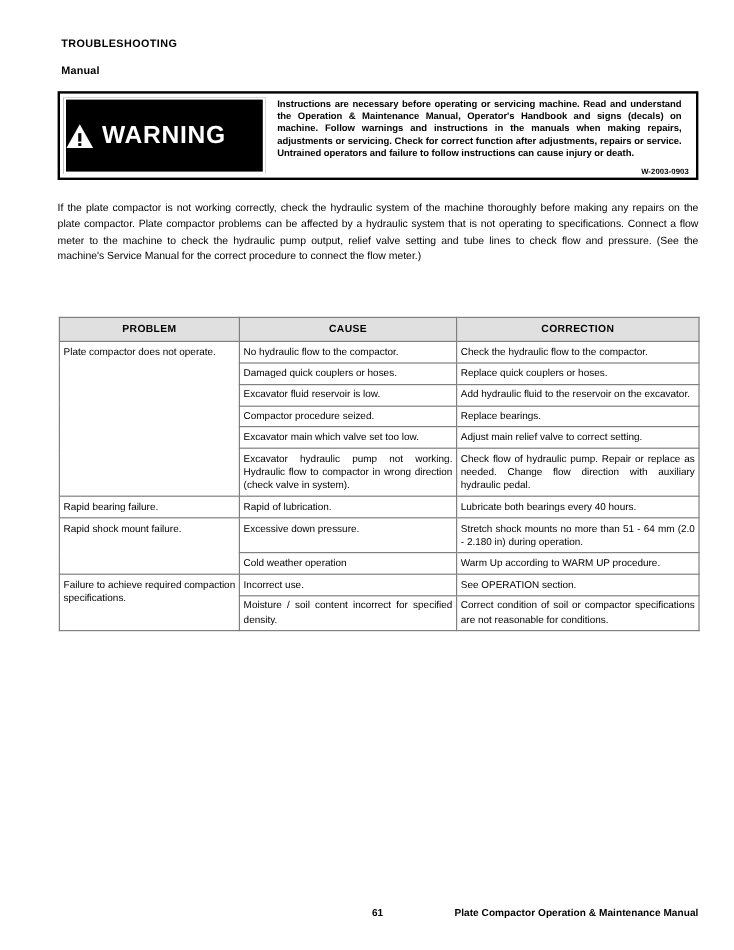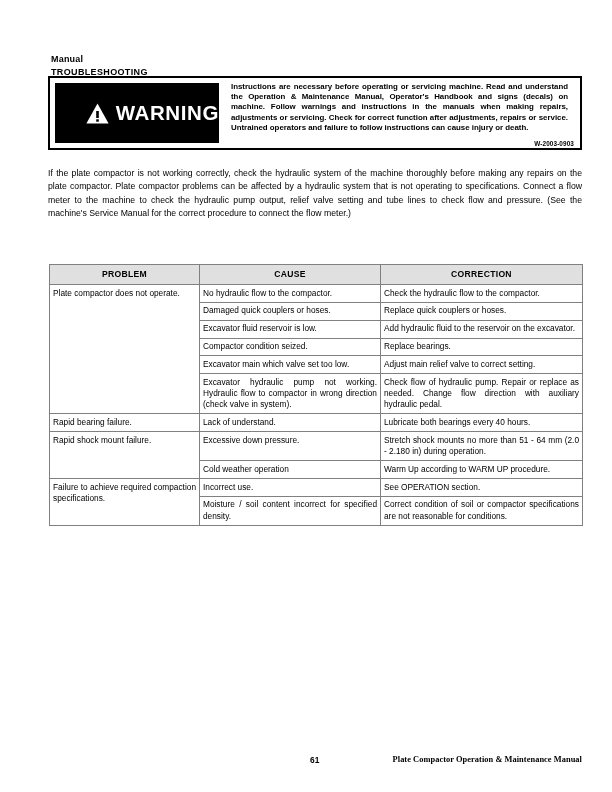--- a/index.html
+++ b/index.html
@@ -24,21 +24,20 @@
   }
 
   
   .section-title {
     position: absolute;
     left: 51px;
     top: 31px;
     font-size: 9px;
     font-weight: bold;
     letter-spacing: 0.35px;
-    margin-top: 36px;
   }
   .sub-title {
     position: absolute;
     left: 51px;
     top: 54px;
     font-size: 9px;
     font-weight: bold;
     letter-spacing: 0.2px;
   }
 
@@ -56,21 +55,21 @@
     align-items: stretch;
   }
   .warning-banner {
     width: 168px;
     margin: 3px;
     background: #000000;
     border: 2px solid #ffffff;
     box-sizing: border-box;
     display: flex;
     align-items: center;
-    justify-content: flex-end;
+    justify-content: flex-start;
     gap: 7px;
     flex: none;
   }
   .warning-tri {
     width: 23px;
     height: 21px;
     display: block;
     flex: none;
     margin-top: 1px;
   }
@@ -168,21 +167,20 @@
   .footer .pg {
     position: absolute;
     left: 262px;
     top: 0;
   }
   .footer .ttl {
     position: absolute;
     right: 0;
     top: 0;
     letter-spacing: 0.05px;
-    font-family: Liberation Serif, serif;
   }
 </style>
 </head>
 <body>
 
 <div class="page">
 
   <div class="section-title">TROUBLESHOOTING</div>
   <div class="sub-title">Manual</div>
 
@@ -224,34 +222,34 @@
         </tr>
         <tr>
           <td class="just">Damaged quick couplers or hoses.</td>
           <td class="just">Replace quick couplers or hoses.</td>
         </tr>
         <tr>
           <td class="just">Excavator fluid reservoir is low.</td>
           <td class="just">Add hydraulic fluid to the reservoir on the excavator.</td>
         </tr>
         <tr>
-          <td class="just">Compactor condition seized.</td>
+          <td class="just">Compactor procedure seized.</td>
           <td class="just">Replace bearings.</td>
         </tr>
         <tr>
           <td class="just">Excavator main which valve set too low.</td>
           <td class="just">Adjust main relief valve to correct setting.</td>
         </tr>
         <tr>
           <td class="just">Excavator hydraulic pump not working. Hydraulic flow to compactor in wrong direction (check valve in system).</td>
           <td class="just">Check flow of hydraulic pump. Repair or replace as needed. Change flow direction with auxiliary hydraulic pedal.</td>
         </tr>
         <tr>
           <td class="prob just">Rapid bearing failure.</td>
-          <td class="just">Lack of understand.</td>
+          <td class="just">Rapid of lubrication.</td>
           <td class="just">Lubricate both bearings every 40 hours.</td>
         </tr>
         <tr>
           <td class="prob just" rowspan="2">Rapid shock mount failure.</td>
           <td class="just">Excessive down pressure.</td>
           <td class="just">Stretch shock mounts no more than 51 - 64 mm (2.0 - 2.180 in) during operation.</td>
         </tr>
         <tr>
           <td class="just">Cold weather operation</td>
           <td class="just">Warm Up according to WARM UP procedure.</td>

